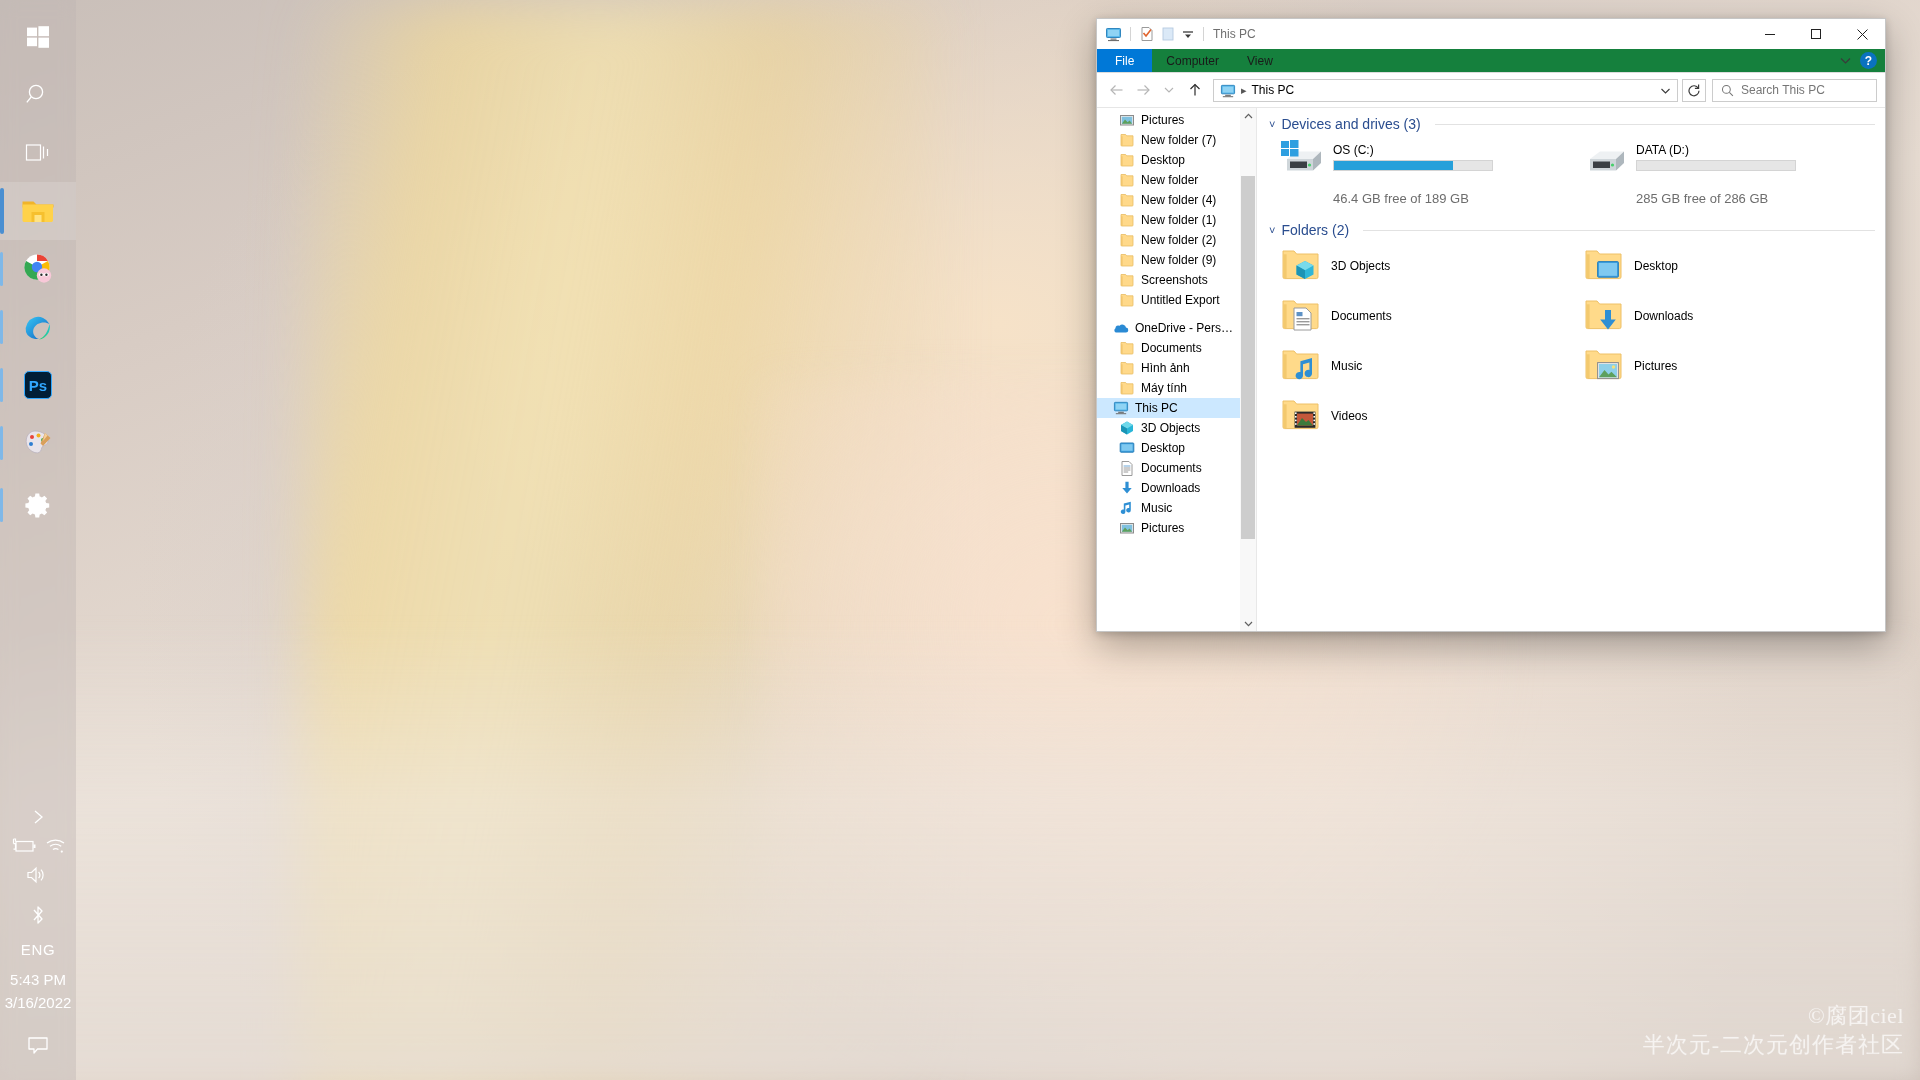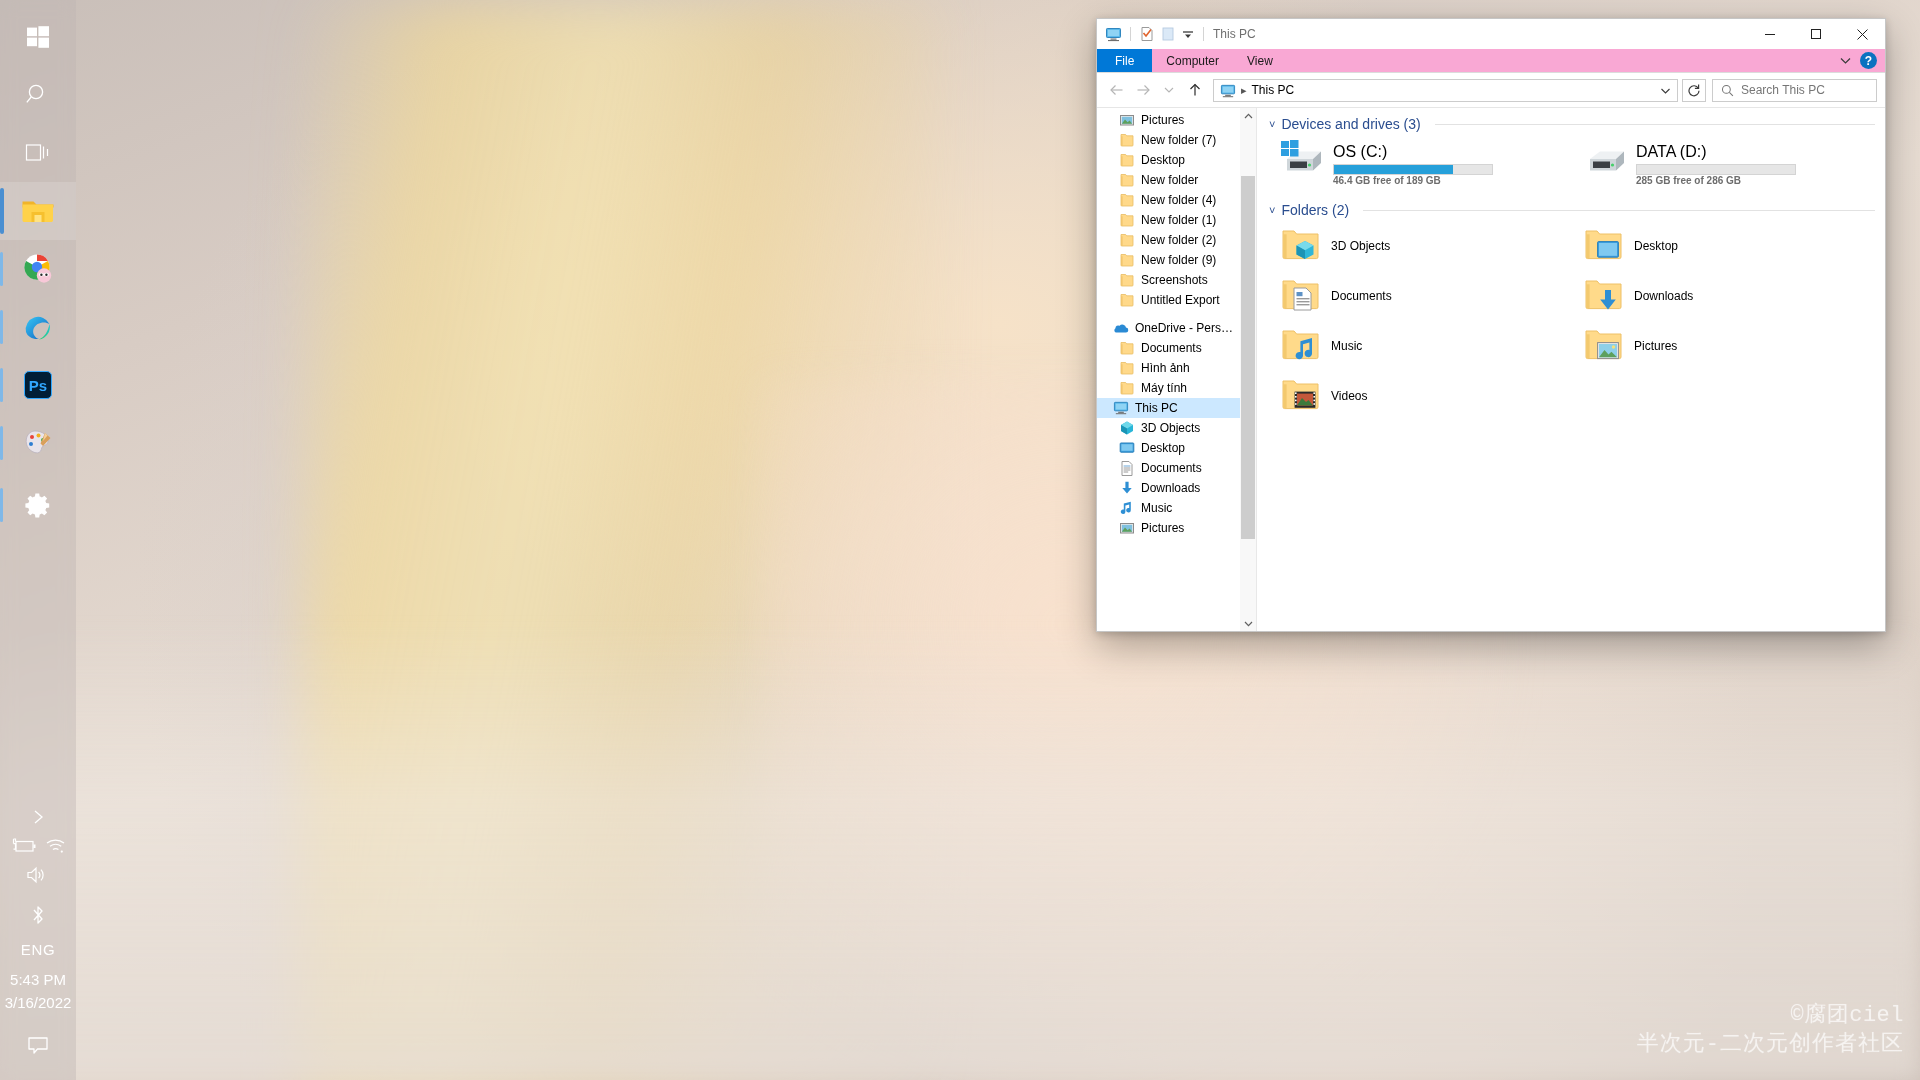--- a/index.html
+++ b/index.html
@@ -34,21 +34,21 @@
   #wall-veil {
     position: absolute; left: 0; top: 620px; width: 1920px; height: 460px;
     background: linear-gradient(180deg, rgba(236,229,222,0.0) 0%, rgba(238,231,224,0.55) 40%, rgba(229,221,214,0.75) 100%);
     filter: blur(10px);
   }
 
   
   #watermark {
     position: absolute; right: 16px; bottom: 20px;
     text-align: right; color: rgba(255,255,255,0.66);
-    font-family: Liberation Mono, monospace; line-height: 1.35;
+    font-family: Liberation Serif, serif; line-height: 1.35;
     text-shadow: 0 0 2px rgba(255,255,255,0.18);
     pointer-events: none;
   }
   #watermark .wm1 { font-size: 22px; letter-spacing: 0.5px; }
   #watermark .wm2 { font-size: 22px; letter-spacing: 1px; }
 
   
   #taskbar {
     position: absolute; left: 0; top: 0; width: 76px; height: 1080px;
     background: rgba(190,182,178,0.42);
@@ -99,21 +99,21 @@
   }
   #qat { display: flex; align-items: center; gap: 5px; padding-left: 8px; }
   .qat-sep { width: 1px; height: 14px; background: #d4d4d4; margin: 0 3px; }
   #title-text { font-size: 12px; color: #6f6f6f; margin-left: 6px; }
   #wincontrols { margin-left: auto; display: flex; height: 30px; }
   .wc { width: 46px; height: 30px; display: flex; align-items: center; justify-content: center; }
 
   
   #ribbon {
     height: 24px; flex: 0 0 24px; display: flex; align-items: stretch;
-    border-bottom: 1px solid #dcdcdc; background: #f9a8d4; position: relative;
+    border-bottom: 1px solid #dcdcdc; background: #15803d; position: relative;
   }
   .rtab {
     padding: 0 14px; display: flex; align-items: center; font-size: 12px; color: #1a1a1a;
   }
   .rtab.file { background: #0078d7; color: #fff; font-weight: 400; padding: 0 18px; }
   #ribbon-right { margin-left: auto; display: flex; align-items: center; gap: 8px; padding-right: 8px; }
   #help-btn {
     width: 17px; height: 17px; border-radius: 50%; background: #0a72c0; color: #fff;
     font-size: 12px; display: flex; align-items: center; justify-content: center;
     font-weight: bold;
@@ -172,24 +172,24 @@
     display: flex; align-items: center; gap: 6px; color: #2a4d8f;
     font-size: 14px; margin-bottom: 4px;
   }
   .group-head .chev { color: #2a4d8f; font-size: 11px; }
   .group-head .rule { flex: 1 1 auto; height: 1px; background: #e2e2e2; margin-left: 8px; }
 
   .tile-grid { display: flex; flex-wrap: wrap; }
   .drive-tile { width: 50%; display: flex; gap: 8px; padding: 6px 4px 8px 12px; align-items: flex-start; }
   .drive-icon { flex: 0 0 44px; height: 40px; position: relative; }
   .drive-info { flex: 1 1 auto; min-width: 0; padding-top: 1px; }
-  .drive-name { font-size: 16px; color: #000; margin-bottom: 3px; }
+  .drive-name { font-size: 12px; color: #000; margin-bottom: 3px; }
   .bar-outer { height: 11px; background: #e6e6e6; border: 1px solid #d4d4d4; width: 160px; }
   .bar-inner { height: 100%; background: #26a0da; }
-  .drive-free { font-size: 10px; color: #6d6d6d; margin-top: 0; font-weight: bold; }
+  .drive-free { font-size: 13px; color: #6d6d6d; margin-top: 20px; }
 
   .folder-tile { width: 50%; display: flex; gap: 10px; padding: 6px 4px 8px 12px; align-items: center; }
   .folder-icon { flex: 0 0 40px; height: 36px; position: relative; }
   .folder-label { font-size: 12px; color: #000; }
 
   svg { display: block; }
 </style>
 </head>
 <body>
 

